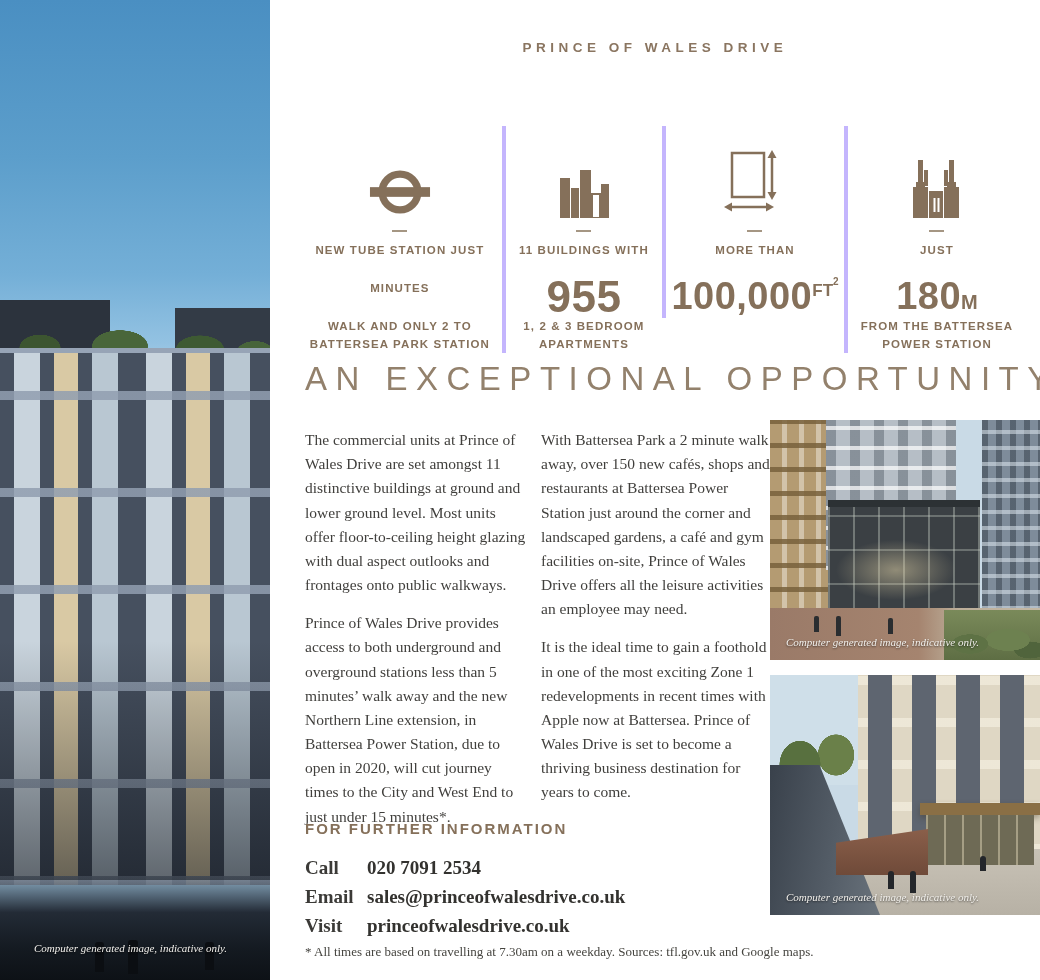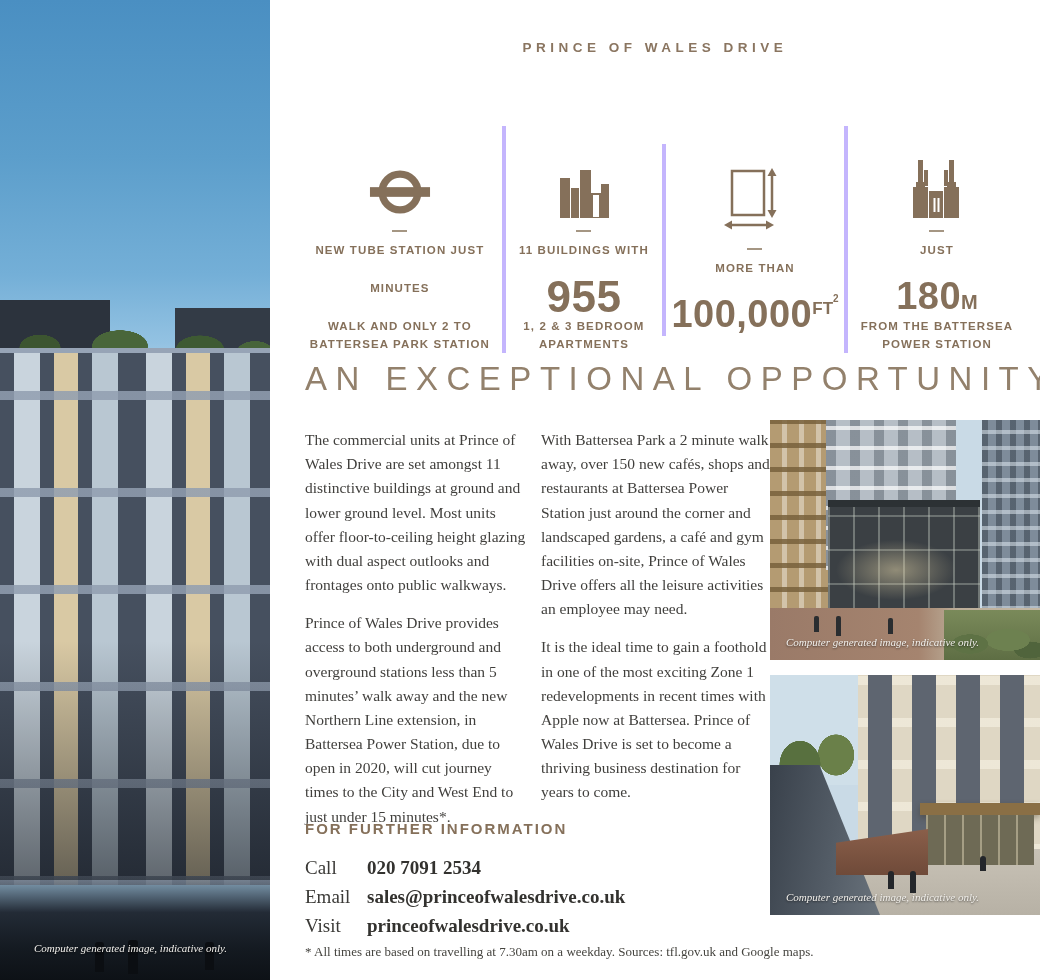--- a/index.html
+++ b/index.html
@@ -34,21 +34,21 @@
     color:#F2F0EC;font-size:11px;text-shadow:0 1px 2px rgba(0,0,0,0.6);white-space:nowrap;}
   .lp-caption{left:34px;bottom:26px;}
 
   
   .content{position:absolute;left:270px;top:0;width:770px;height:980px;background:#ffffff;}
   .doc-title{
     position:absolute;top:40px;left:0;width:100%;text-align:center;
     color:#8A7560;font-size:13.5px;font-weight:bold;letter-spacing:4.5px;}
 
   
-  .stats{position:absolute;top:126px;left:28px;width:728px;display:flex;align-items:center;}
+  .stats{position:absolute;top:126px;left:28px;width:728px;display:flex;align-items:flex-start;}
   .stat{box-sizing:border-box;padding:0 8px;text-align:center;display:flex;flex-direction:column;}
   .stat+.stat{border-left:4px solid #c4b5fd;}
   .stat-1{width:28%;}.stat-2{width:22%;}.stat-3{width:25%;}.stat-4{width:25%;}
   .icon-box{height:92px;display:flex;align-items:flex-end;justify-content:center;}
   .stat-dash{width:15px;height:2px;background:#A59683;margin:12px auto 10px auto;}
   .stat-label{color:#85705A;font-weight:bold;font-size:11.5px;letter-spacing:1.1px;line-height:1.55;}
   .value-area{height:58px;display:flex;align-items:center;justify-content:center;}
   .stat-value{color:#85705A;font-weight:bold;letter-spacing:0.5px;white-space:nowrap;margin-top:16px;}
   .v-955{font-size:44px;}
   .v-big{font-size:38px;}
@@ -120,21 +120,21 @@
     clip-path:polygon(0 0,45% 0,100% 100%,0 100%);}
   .p2-brick{left:66px;bottom:40px;width:92px;height:46px;
     background:linear-gradient(180deg,#8A5F4A,#6F4A39);
     clip-path:polygon(0 30%,100% 0,100% 100%,0 100%);}
   .p2-person{position:absolute;width:6px;height:18px;background:#23262A;border-radius:3px 3px 0 0;}
 
   
   .contact{position:absolute;top:820px;left:35px;}
   .contact-heading{color:#85705A;font-size:15px;font-weight:bold;letter-spacing:2px;margin-bottom:20px;}
   .contact-row{font-family:"Liberation Serif", serif;font-size:19px;color:#3B3A37;margin-bottom:7px;display:flex;}
-  .contact-label{width:62px;font-weight:400;}
+  .contact-label{width:62px;font-weight:700;}
   .contact-value{font-weight:600;color:#33322F;}
 
   
   .footnote{position:absolute;top:944px;left:35px;font-family:"Liberation Serif", serif;
     font-size:13px;color:#45443F;}
 </style>
 </head>
 <body>
 
 <div class="left-photo">

